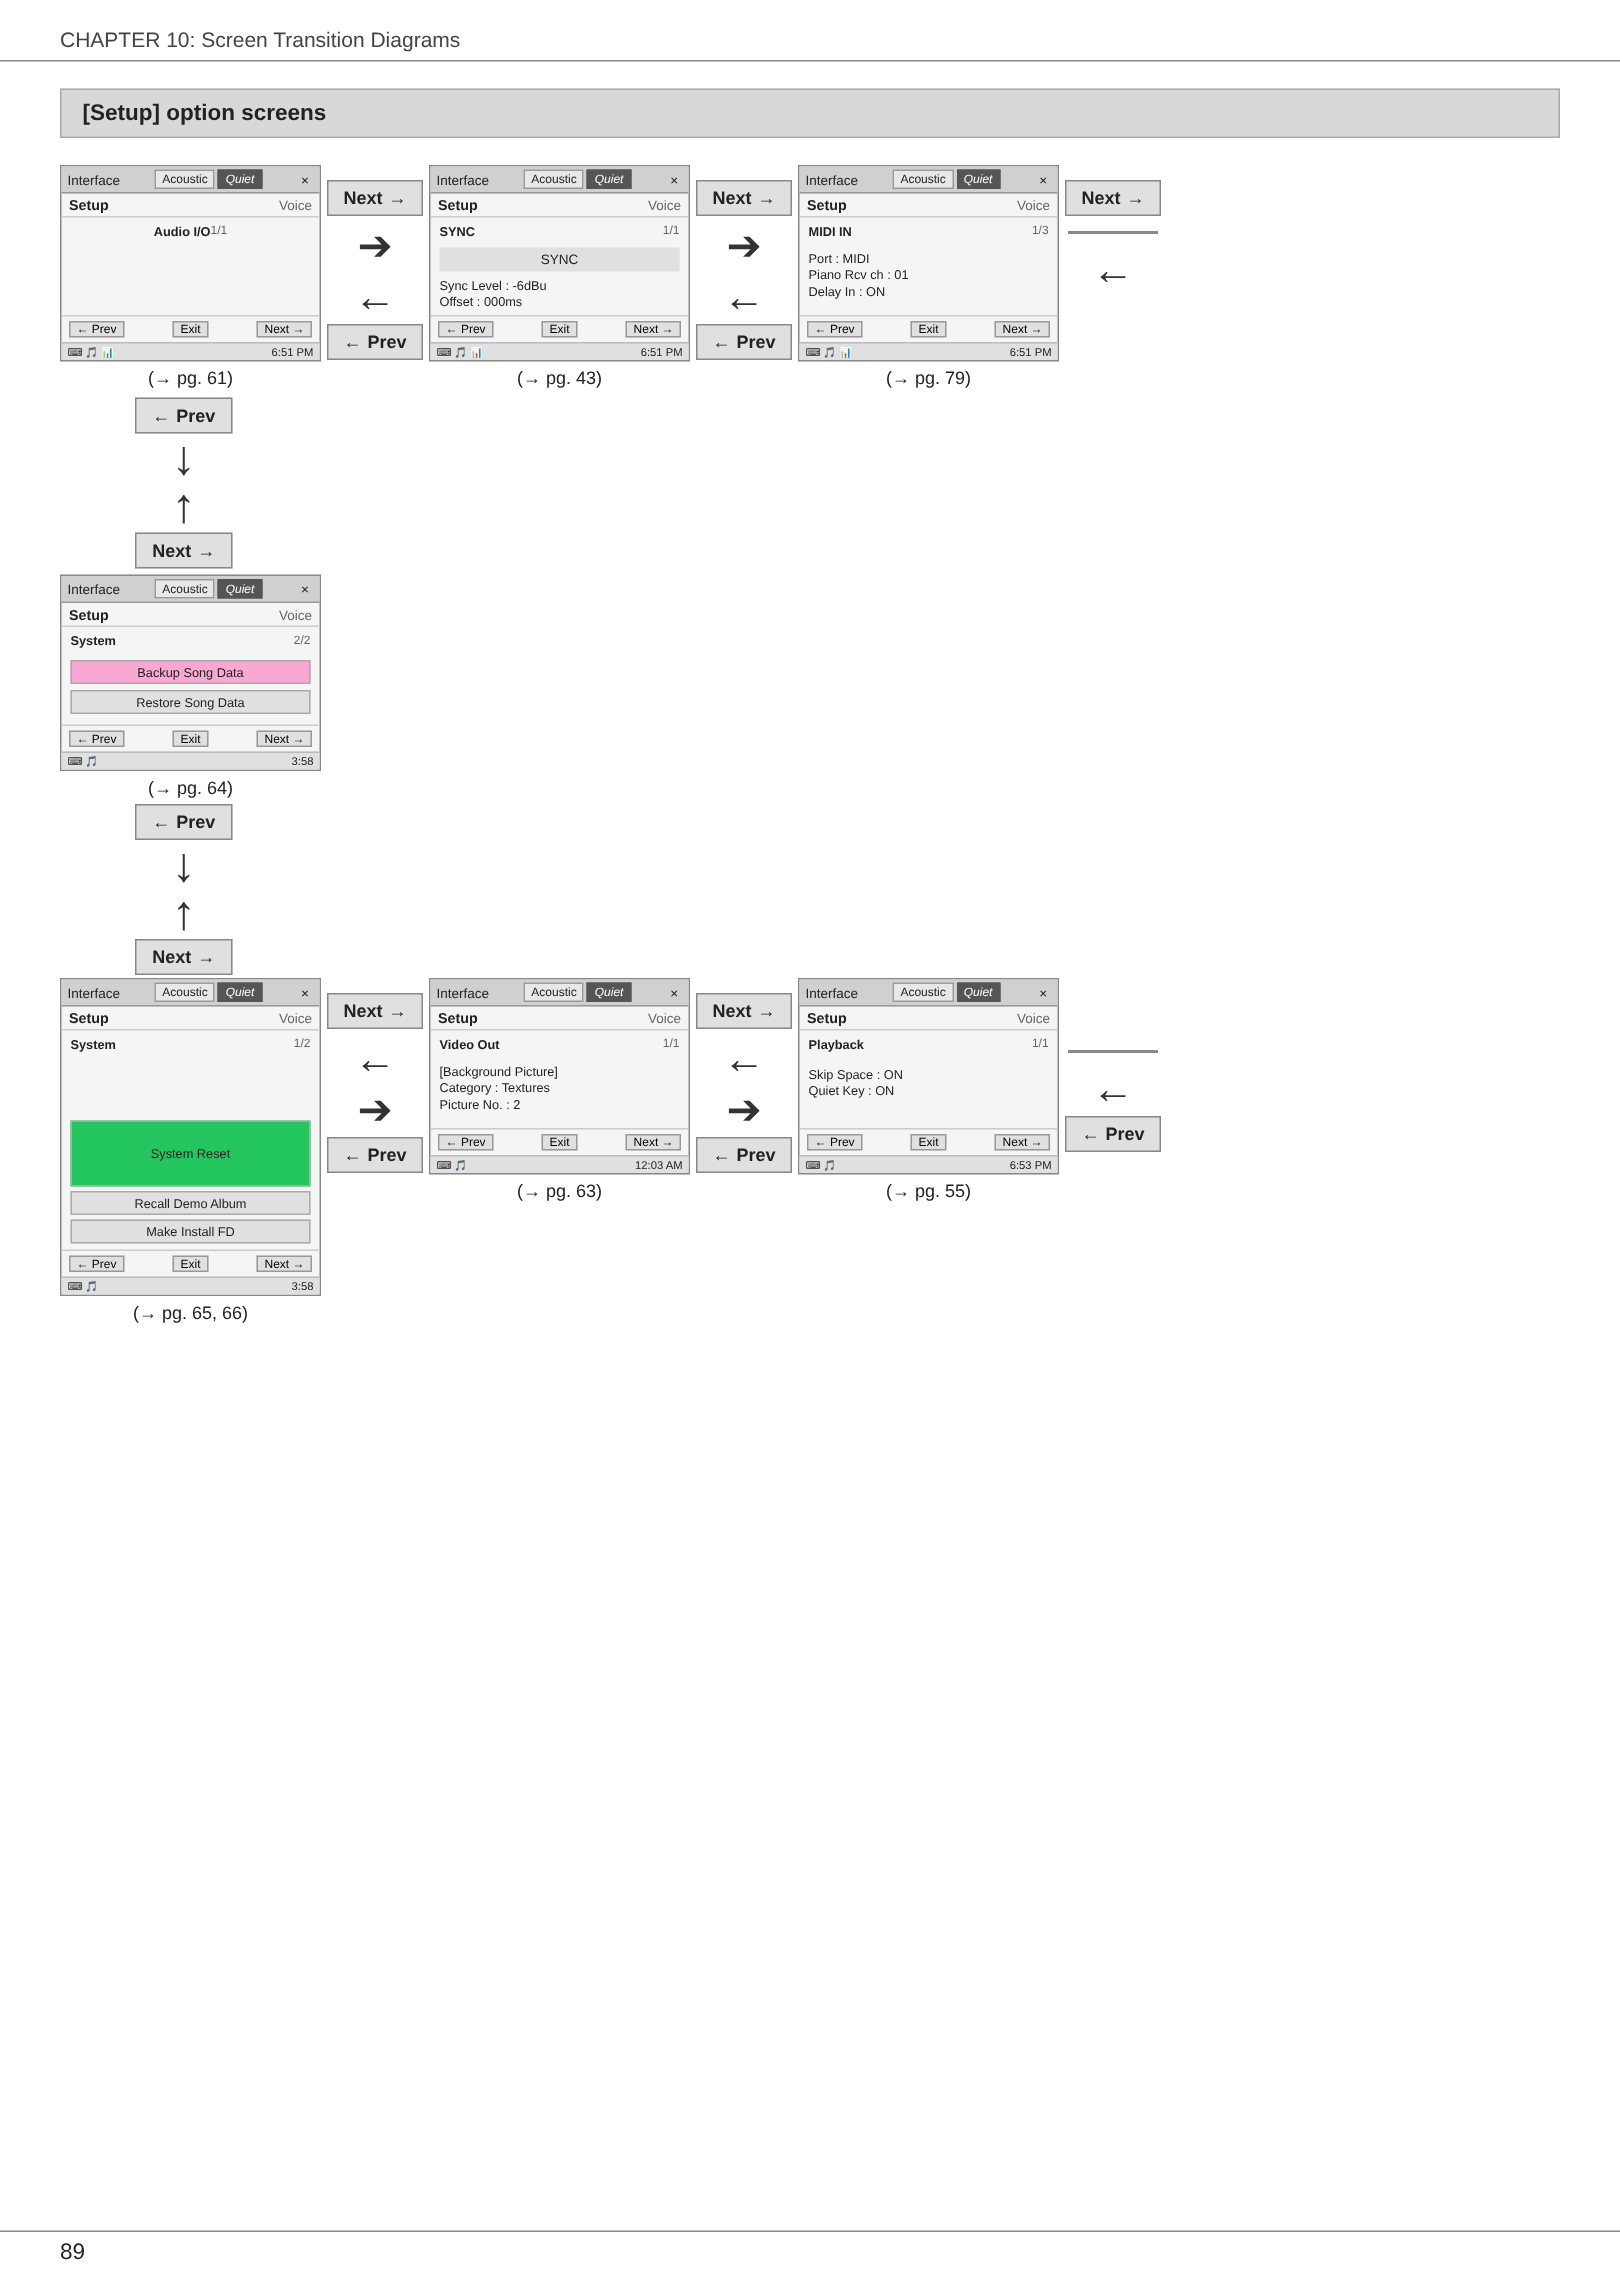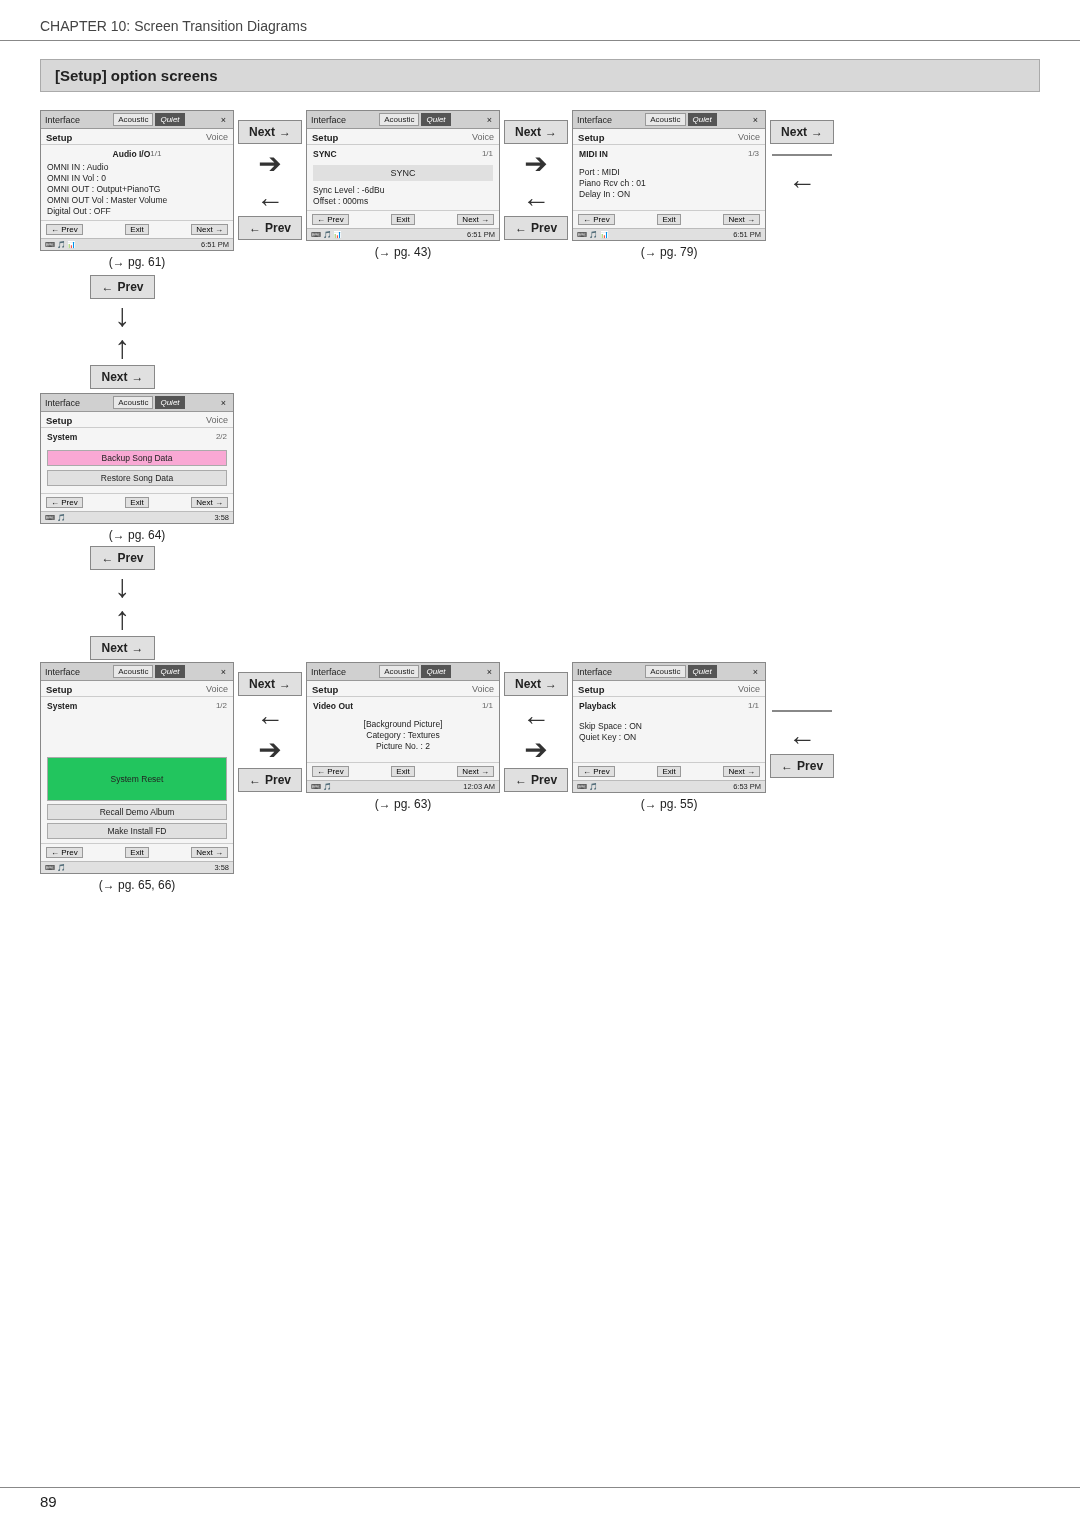--- a/index.html
+++ b/index.html
@@ -29,21 +29,21 @@
       font-weight: bold;
       color: #222;
     }
     .main-content {
       padding: 0 40px;
     }
     
     .screen-card {
       border: 1.5px solid #888;
       background: #f5f5f5;
-      width: 194px;
+      width: 174px;
       font-size: 9.5px;
       display: inline-block;
       vertical-align: top;
       position: relative;
     }
     .screen-topbar {
       background: #d0d0d0;
       border-bottom: 1px solid #999;
       padding: 2px 4px;
       display: flex;
@@ -208,27 +208,20 @@
         </div>
         <div class="screen-header-row">
           <span class="screen-title">Setup</span>
           <span class="screen-subtitle">Voice</span>
         </div>
         <div class="screen-body">
           <div style="display:flex;justify-content:center;">
             <span style="font-weight:bold;">Audio I/O</span>
             <span style="color:#666;font-size:8px;">1/1</span>
           </div>
-          <div class="screen-data-row" style="margin-top:3px;">
-            <span>OMNI IN : Audio</span>
-            <span>OMNI IN Vol : 0</span>
-            <span>OMNI OUT : Output+PianoTG</span>
-            <span>OMNI OUT Vol : Master Volume</span>
-            <span>Digital Out : OFF</span>
-          </div>
         </div>
         <div class="screen-footer">
           <button class="screen-footer-btn">← Prev</button>
           <button class="screen-footer-btn">Exit</button>
           <button class="screen-footer-btn">Next →</button>
         </div>
         <div class="screen-statusbar">
           <div class="statusbar-icons">
             <span>⌨</span>
             <span>🎵</span>
@@ -524,21 +517,21 @@
         </div>
         <div class="screen-header-row">
           <span class="screen-title">Setup</span>
           <span class="screen-subtitle">Voice</span>
         </div>
         <div class="screen-body">
           <div style="display:flex;justify-content:space-between;">
             <span style="font-weight:bold;">Video Out</span>
             <span style="color:#666;font-size:8px;">1/1</span>
           </div>
-          <div class="screen-data-row" style="margin-top:8px;text-align:center;">
+          <div class="screen-data-row" style="margin-top:8px;">
             <span>[Background Picture]</span>
             <span>Category : Textures</span>
             <span>Picture No. : 2</span>
           </div>
         </div>
         <div class="screen-footer">
           <button class="screen-footer-btn">← Prev</button>
           <button class="screen-footer-btn">Exit</button>
           <button class="screen-footer-btn">Next →</button>
         </div>

